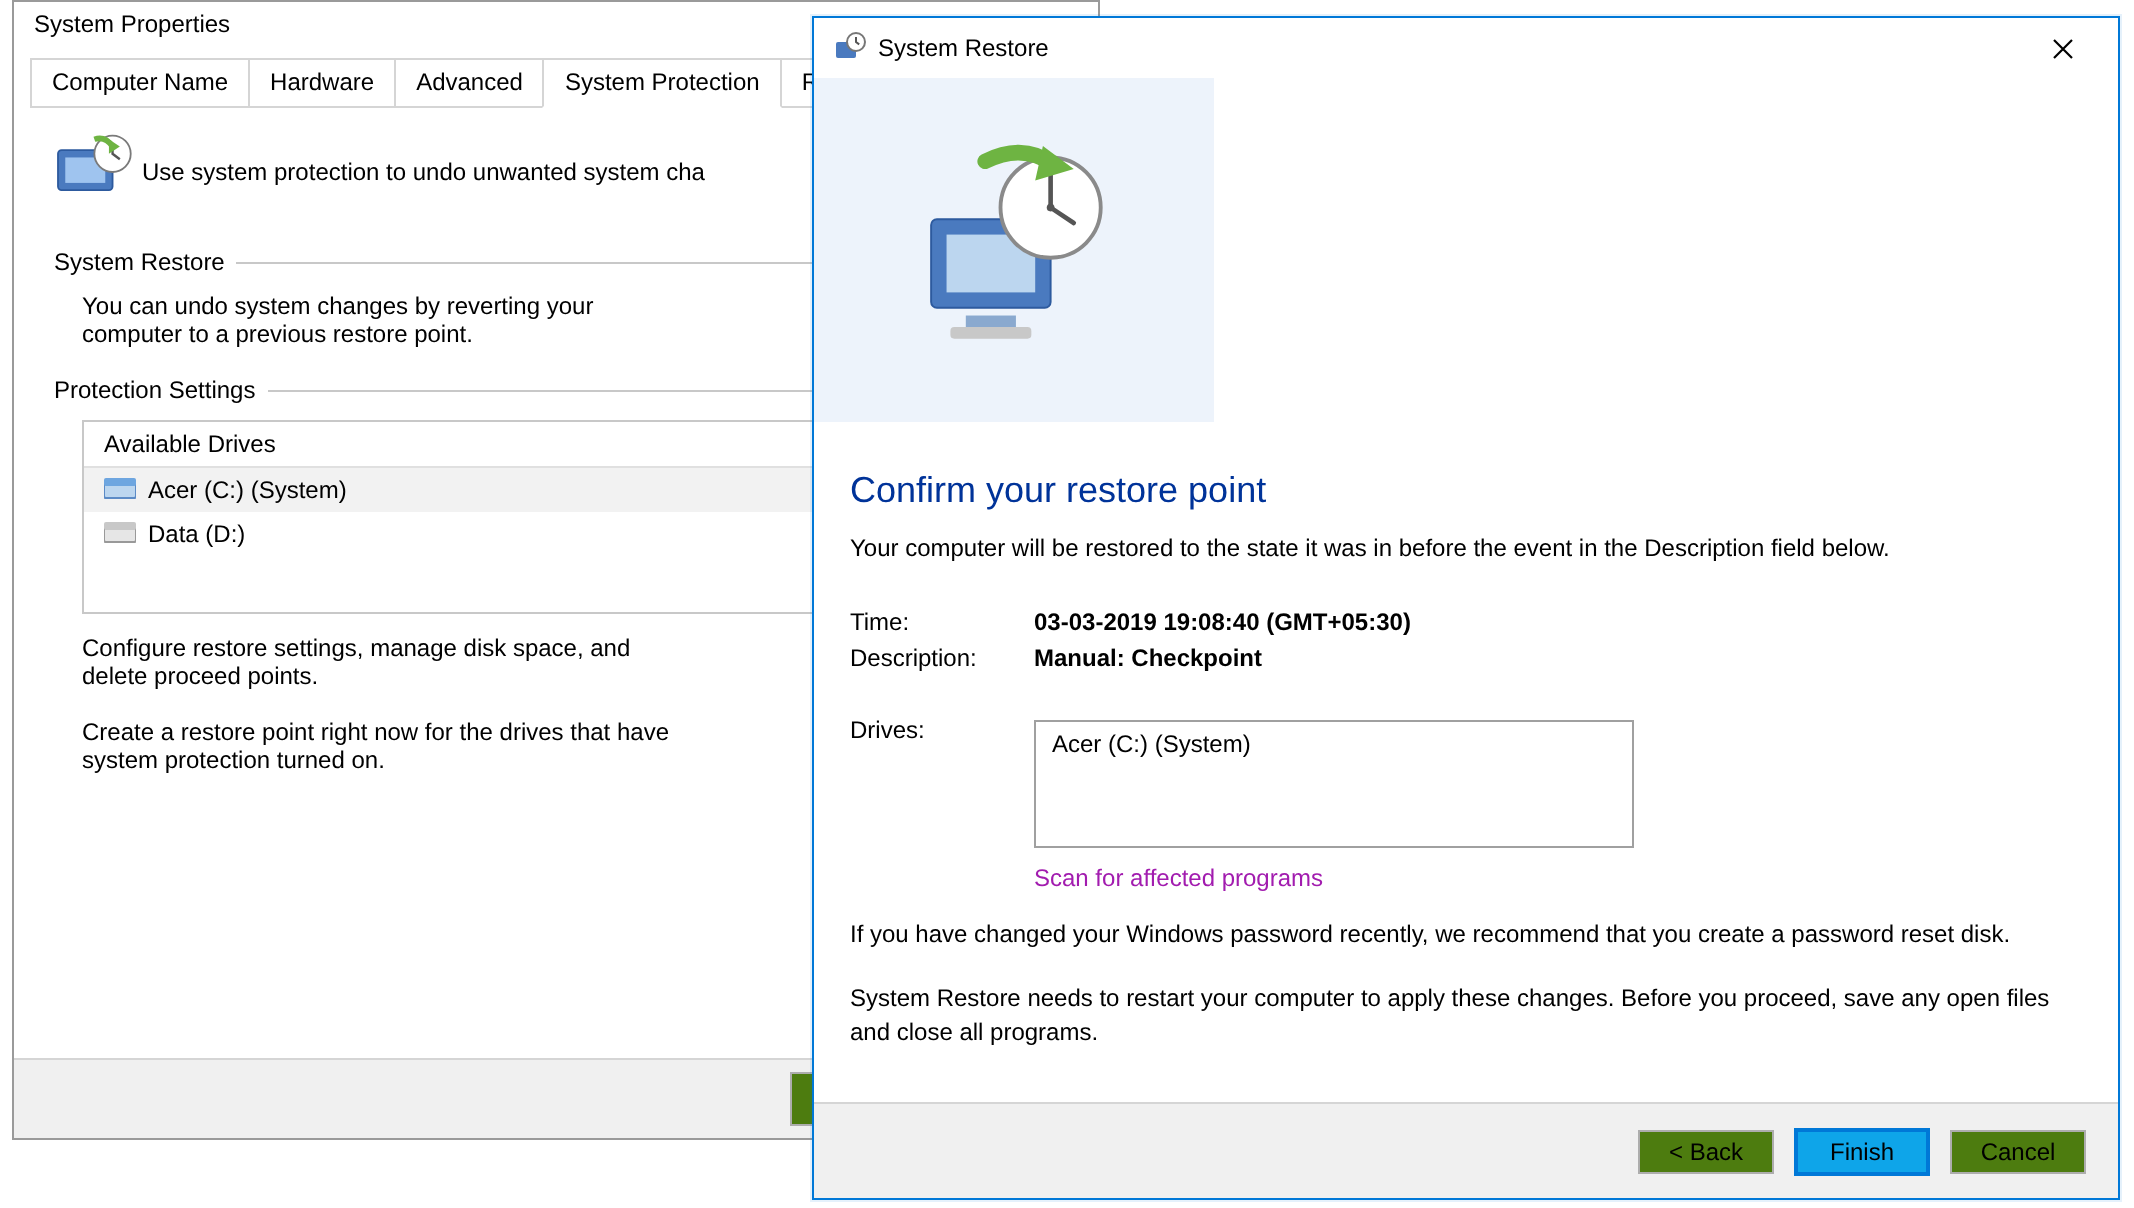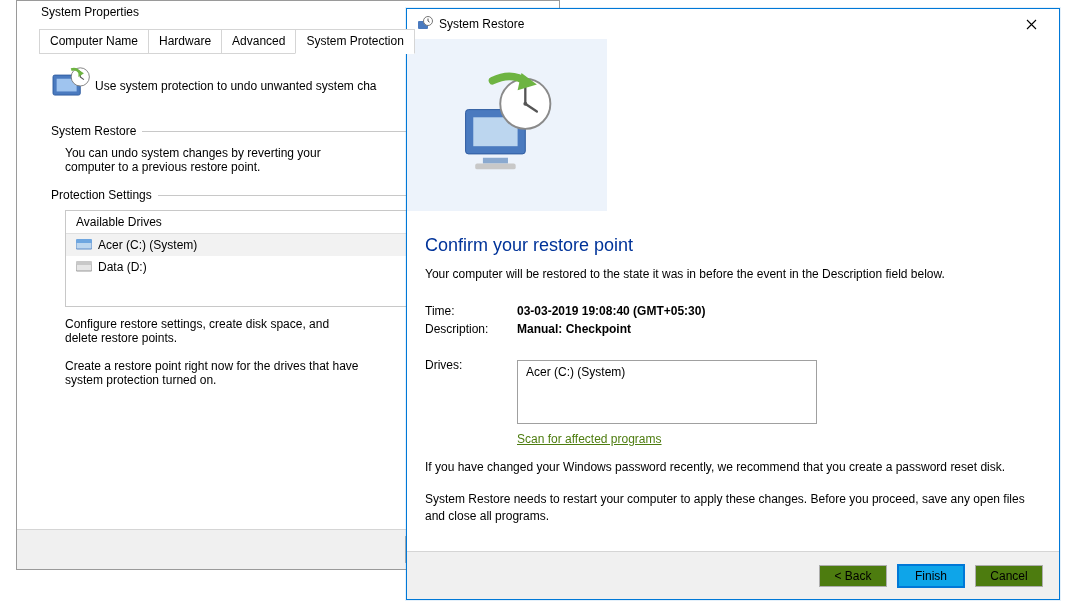--- a/index.html
+++ b/index.html
@@ -1,25 +1,24 @@
 <!DOCTYPE html>
 <html><head>
 <meta charset="utf-8">
 <style>
   * { box-sizing: border-box; font-family: "Segoe UI", Tahoma, sans-serif; }
   body { margin: 0; width: 1067px; height: 604px; background: #fff; position: relative; overflow: hidden; }
 
   
   .sysprops {
     position: absolute;
-    left: 16px; top: 0;
+    left: 6px; top: 0;
     width: 544px; height: 570px;
     background: #fff;
     border: 1px solid #9a9a9a;
-    padding-left: 14px;
   }
   .sysprops-title {
     height: 28px; padding: 4px 10px;
     font-size: 12px; color: #000;
   }
   .tabs-row { padding: 0 8px; }
   .tabs {
     display: flex;
     border-bottom: 1px solid #d5d5d5;
     font-size: 12px;
@@ -108,21 +107,21 @@
   .kv .k { width: 92px; }
   .kv .v { flex: 1; font-weight: bold; }
 
   .drives-box {
     width: 300px; height: 64px;
     border: 1px solid #a0a0a0;
     padding: 4px 8px;
     font-size: 12px;
     margin-top: 2px;
   }
-  .scan-link { color: #4d7c0f; text-decoration: underline; font-size: 12px; cursor: pointer; display: inline-block; margin-top: 8px; border-bottom: 1px dashed transparent; }
+  .scan-link { color: #a21caf; font-size: 12px; cursor: pointer; display: inline-block; margin-top: 8px; border-bottom: 1px dashed transparent; }
 
   .note { font-size: 12px; line-height: 1.35; }
   .note + .note { margin-top: 16px; }
 
   .restore-footer {
     position: absolute; left: 0; right: 0; bottom: 0;
     height: 48px;
     display: flex; justify-content: flex-end; align-items: center; gap: 10px;
     padding: 0 16px;
     background: #f0f0f0;
@@ -198,21 +197,21 @@
             <rect x="0" y="0" width="16" height="4" rx="1" fill="#c8c8c8"></rect>
           </svg>
           <span>Data (D:)</span>
         </div>
         <div class="dprot">Off</div>
       </div>
       <div style="height:28px;"></div>
     </div>
 
     <div class="two-col">
-      <div class="text">Configure restore settings, create disk space, and delete restore points.</div>
+      <div class="text">Configure restore settings, manage disk space, and delete proceed points.</div>
       <div class="btn" style="min-width:30px;">C</div>
     </div>
 
     <div class="two-col">
       <div class="text">Create a restore point right now for the drives that have system protection turned on.</div>
       <div class="btn" style="min-width:30px;">&nbsp;</div>
     </div>
   </div>
 
   <div class="footer-bar">

